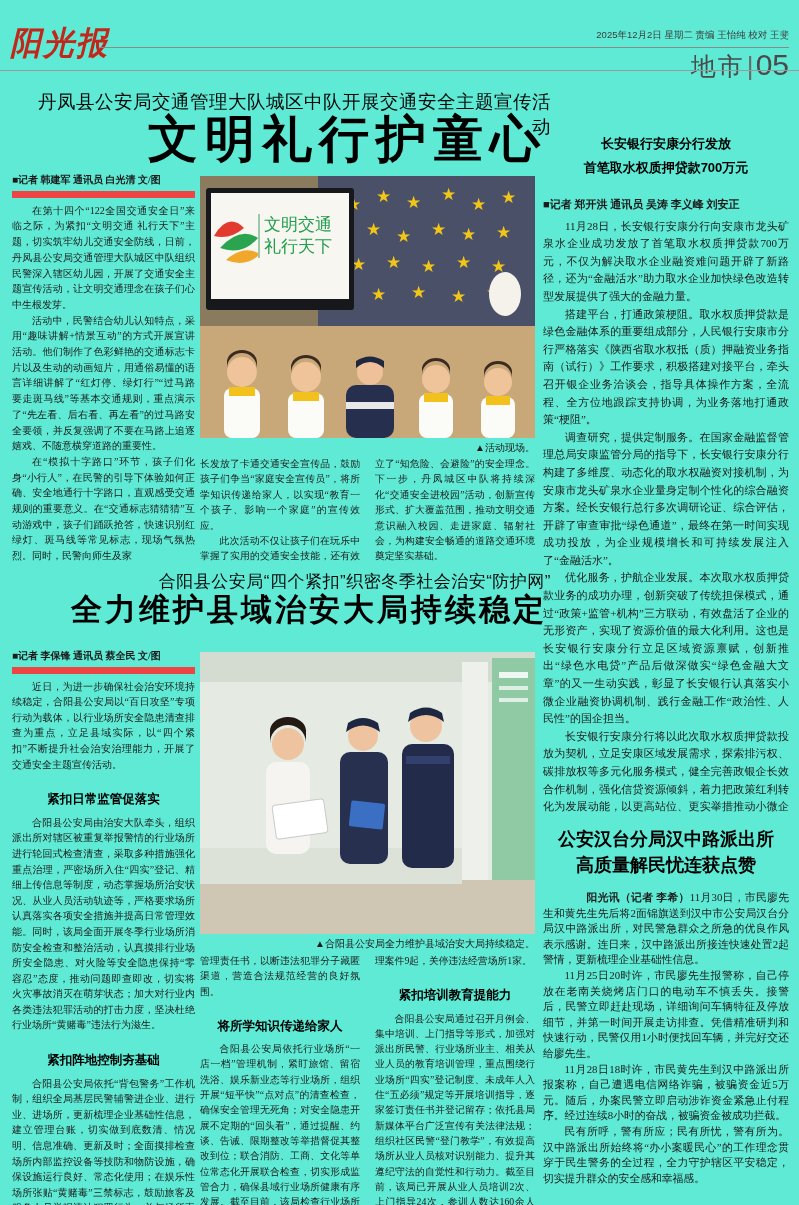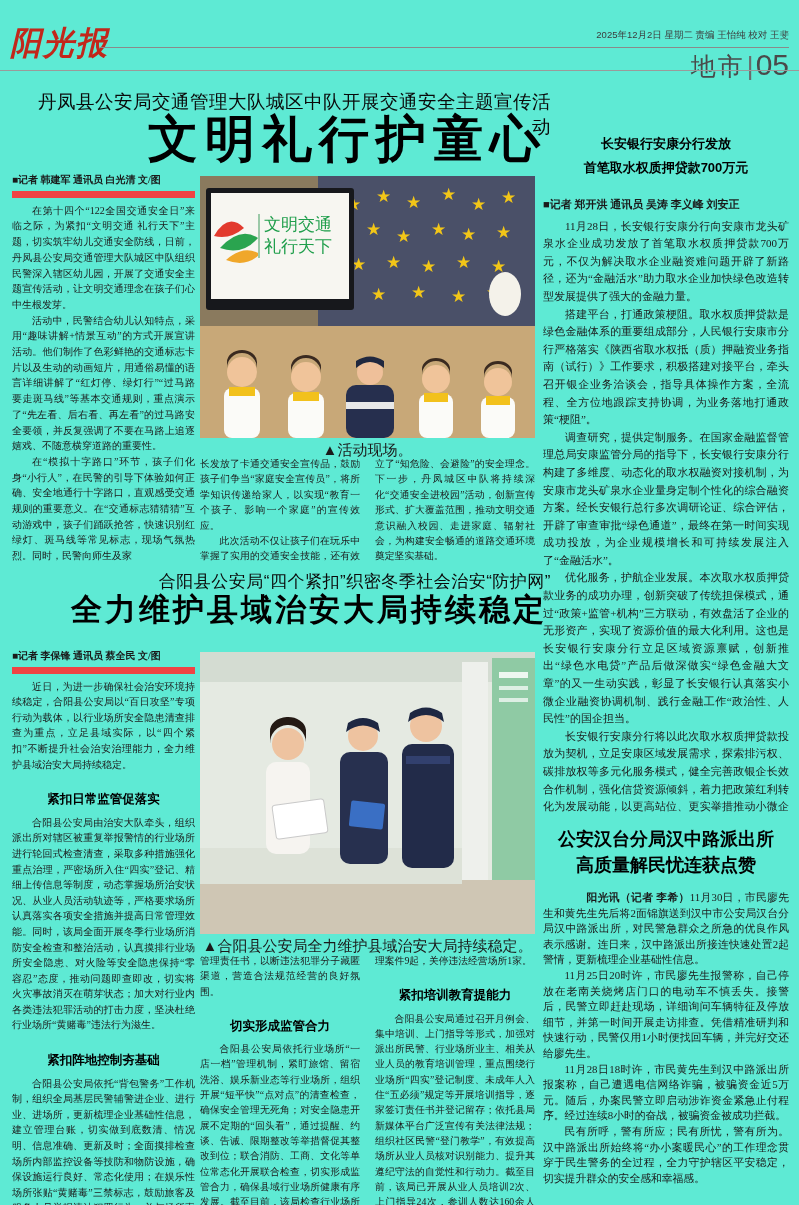--- a/index.html
+++ b/index.html
@@ -48,21 +48,21 @@
            text-align:center;text-indent:0 !important;margin:20px 0 7px !important;color:#000;}
   .lead-bold{font-weight:bold;padding-left:22px;}
   
   .photo{position:absolute;overflow:hidden;background:#b9a07e;}
   .ph1{left:200px;top:176px;width:335px;height:262px;}
   .ph2{left:200px;top:652px;width:335px;height:282px;}
   .photo svg{display:block;}
   .screen-text{position:absolute;left:38px;top:38px;color:#1f9e4b;font-weight:normal;
                font-family:"Liberation Sans",sans-serif;font-size:17px;line-height:22px;
                border-left:2px solid #9cc9a8;padding-left:4px;margin-left:20px;}
-  .caption{position:absolute;font-size:15px;color:#1a1a1a;text-align:center;font-family:Liberation Serif, serif;}
+  .caption{position:absolute;font-size:10px;color:#1a1a1a;text-align:right;font-family:Liberation Serif, serif;}
   .cap1{left:200px;top:441px;width:335px;}
   .cap2{left:200px;top:937px;width:335px;}
 </style>
 </head>
 <body>
 
 <div class="sheet">
 
   <div class="masthead">阳光报</div>
   <div class="mast-rule"></div>
@@ -174,21 +174,21 @@
     <p>调查研究，提供定制服务。在国家金融监督管理总局安康监管分局的指导下，长安银行安康分行构建了多维度、动态化的取水权融资对接机制，为安康市龙头矿泉水企业量身定制个性化的综合融资方案。经长安银行总行多次调研论证、综合评估，开辟了审查审批“绿色通道”，最终在第一时间实现成功投放，为企业规模增长和可持续发展注入了“金融活水”。</p>
     <p>优化服务，护航企业发展。本次取水权质押贷款业务的成功办理，创新突破了传统担保模式，通过“政策+监管+机构”三方联动，有效盘活了企业的无形资产，实现了资源价值的最大化利用。这也是长安银行安康分行立足区域资源禀赋，创新推出“绿色水电贷”产品后做深做实“绿色金融大文章”的又一生动实践，彰显了长安银行认真落实小微企业融资协调机制、践行金融工作“政治性、人民性”的国企担当。</p>
     <p>长安银行安康分行将以此次取水权质押贷款投放为契机，立足安康区域发展需求，探索排污权、碳排放权等多元化服务模式，健全完善政银企长效合作机制，强化信贷资源倾斜，着力把政策红利转化为发展动能，以更高站位、更实举措推动小微企业健康发展。</p>
   </div>
 
   <div class="kicker k3">合阳县公安局“四个紧扣”织密冬季社会治安“防护网”</div>
   <div class="bigtitle t3">全力维护县域治安大局持续稳定</div>
 
   <div class="col c-a3-1">
     <p class="byline">■记者 李保锋 通讯员 蔡全民 文/图</p>
-    <p>近日，为进一步确保社会治安环境持续稳定，合阳县公安局以“百日攻坚”专项行动为载体，以行业场所安全隐患清查排查为重点，立足县域实际，以“四个紧扣”不断提升社会治安治理能力，全力维护县域治安大局持续稳定。</p>
+    <p>近日，为进一步确保社会治安环境持续稳定，合阳县公安局以“百日攻坚”专项行动为载体，以行业场所安全隐患清查排查为重点，立足县域实际，以“四个紧扣”不断提升社会治安治理能力，开展了交通安全主题宣传活动。</p>
     <p class="subhead">紧扣日常监管促落实</p>
     <p>合阳县公安局由治安大队牵头，组织派出所对辖区被重复举报警情的行业场所进行轮回式检查清查，采取多种措施强化重点治理，严密场所入住“四实”登记、精细上传信息等制度，动态掌握场所治安状况、从业人员活动轨迹等，严格要求场所认真落实各项安全措施并提高日常管理效能。同时，该局全面开展冬季行业场所消防安全检查和整治活动，认真摸排行业场所安全隐患、对火险等安全隐患保持“零容忍”态度，推动问题即查即改，切实将火灾事故消灭在萌芽状态；加大对行业内各类违法犯罪活动的打击力度，坚决杜绝行业场所“黄赌毒”违法行为滋生。</p>
     <p class="subhead">紧扣阵地控制夯基础</p>
     <p>合阳县公安局依托“背包警务”工作机制，组织全局基层民警辅警进企业、进行业、进场所，更新梳理企业基础性信息，建立管理台账，切实做到底数清、情况明、信息准确、更新及时；全面摸排检查场所内部监控设备等技防和物防设施，确保设施运行良好、常态化使用；在娱乐性场所张贴“黄赌毒”三禁标志，鼓励旅客及服务人员举报违法犯罪行为，并与场所责任人签订安全</p>
   </div>
 
   <div class="photo ph2">
     <svg width="335" height="282" viewBox="0 0 335 282">
       <rect x="0" y="0" width="335" height="282" fill="#e5eae2"></rect>
       <rect x="0" y="0" width="335" height="30" fill="#d4dcd2"></rect>
@@ -216,21 +216,21 @@
         <path d="M208 70 q18 -14 36 0 l-2 -9 q-16 -11 -32 0 Z" fill="#1e2742"></path>
         <rect x="202" y="92" width="52" height="124" rx="10" fill="#222b49"></rect>
         <rect x="206" y="104" width="44" height="8" fill="#32406e"></rect>
       </g>
     </svg>
   </div>
   <div class="caption cap2">▲合阳县公安局全力维护县域治安大局持续稳定。</div>
 
   <div class="col c-a3-2">
     <p class="noindent">管理责任书，以断违法犯罪分子藏匿渠道，营造合法规范经营的良好氛围。</p>
-    <p class="subhead">切实形成监管合力</p>
+    <p class="subhead">将所学知识传递给家人</p>
     <p>合阳县公安局依托行业场所“一店一档”管理机制，紧盯旅馆、留宿洗浴、娱乐新业态等行业场所，组织开展“短平快”“点对点”的清查检查，确保安全管理无死角；对安全隐患开展不定期的“回头看”，通过提醒、约谈、告诫、限期整改等举措督促其整改到位；联合消防、工商、文化等单位常态化开展联合检查，切实形成监管合力，确保县域行业场所健康有序发展。截至目前，该局检查行业场所320余家次，整改安全隐患18处，下发限期整改通知书6份，办</p>
   </div>
   <div class="col c-a3-3">
     <p class="noindent">理案件9起，关停违法经营场所1家。</p>
     <p class="subhead">紧扣培训教育提能力</p>
     <p>合阳县公安局通过召开月例会、集中培训、上门指导等形式，加强对派出所民警、行业场所业主、相关从业人员的教育培训管理，重点围绕行业场所“四实”登记制度、未成年人入住“五必须”规定等开展培训指导，逐家签订责任书并登记留存；依托县局新媒体平台广泛宣传有关法律法规；组织社区民警“登门教学”，有效提高场所从业人员核对识别能力、提升其遵纪守法的自觉性和行动力。截至目前，该局已开展从业人员培训2次、上门指导24次，参训人数达160余人次。</p>
   </div>
 
   <div class="rtitle rt4">
     <div>公安汉台分局汉中路派出所</div>

